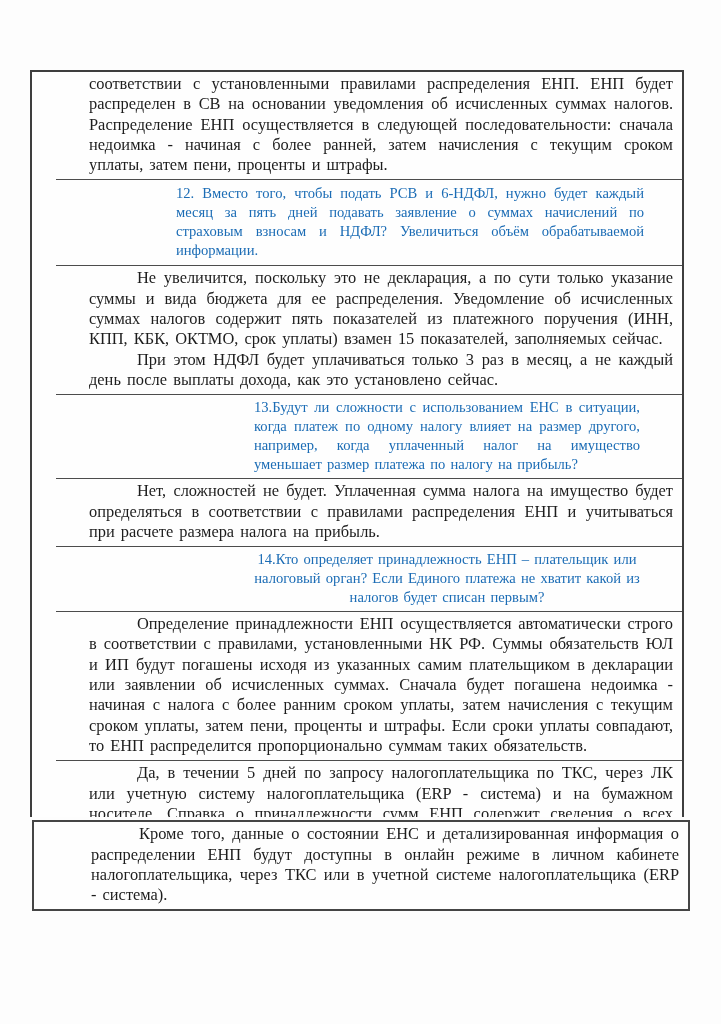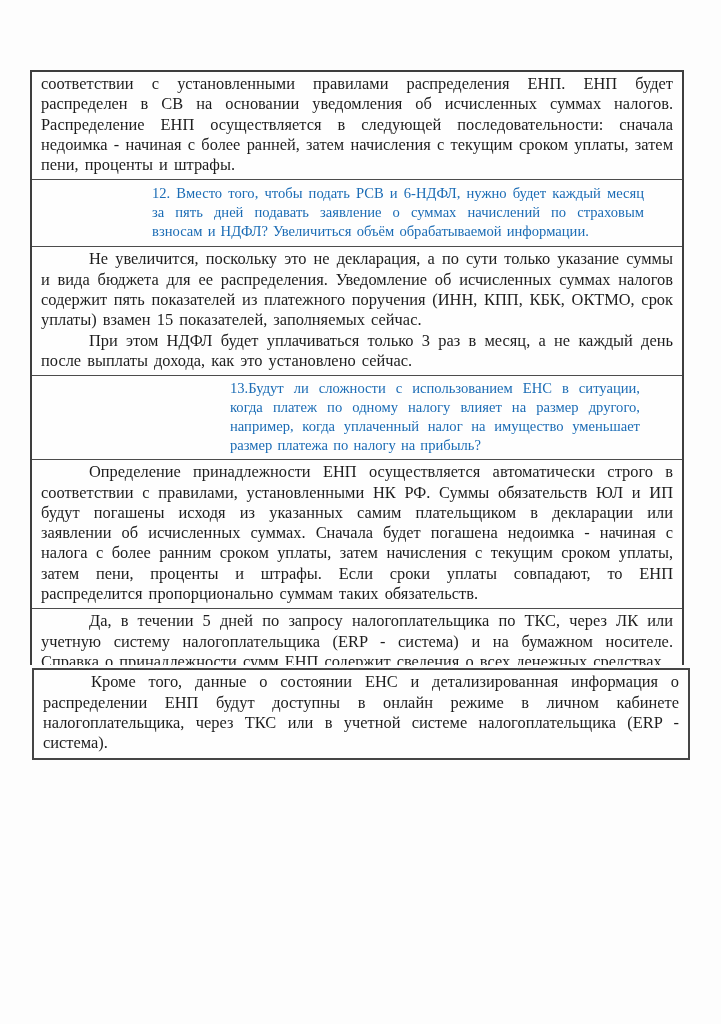--- a/index.html
+++ b/index.html
@@ -4,21 +4,21 @@
 <style>
   html, body { margin: 0; padding: 0; }
   body {
     width: 721px; height: 1024px;
     background: #fdfdfd;
     font-family: "Liberation Serif", serif;
     color: #1d1d1d;
     position: relative;
     overflow: hidden;
   }
-  * { box-sizing: border-box; }
+  * { box-sizing: border-box; padding-left: 24px; }
 
   .frag {
     margin-left: 30px;
     width: 654px;
     border: 2px solid #3e3e3e;
     background: #fefefe;
   }
   .frag1 {
     margin-top: 70px;
     border-bottom: none;
@@ -75,21 +75,25 @@
 
   <div class="row question">12.  Вместо того, чтобы подать РСВ и 6-НДФЛ, нужно будет каждый месяц за пять дней подавать заявление о суммах начислений по страховым взносам и НДФЛ? Увеличиться объём обрабатываемой информации.</div>
 
   <div class="row answer">
     <p>Не увеличится, поскольку это не декларация, а по сути только указание суммы и вида бюджета для ее распределения. Уведомление об исчисленных суммах налогов содержит пять показателей из платежного поручения (ИНН, КПП, КБК, ОКТМО, срок уплаты) взамен 15 показателей, заполняемых сейчас.</p>
     <p>При этом НДФЛ будет уплачиваться только 3 раз в месяц, а не каждый день после выплаты дохода, как это установлено сейчас.</p>
   </div>
 
   <div class="row question q-indent">13.Будут ли сложности с использованием ЕНС в ситуации, когда платеж по одному налогу влияет на размер другого, например, когда уплаченный налог на имущество уменьшает размер платежа по налогу на прибыль?</div>
 
+  <div class="row answer">
+    <p>Нет, сложностей не будет. Уплаченная сумма налога на имущество будет определяться в соответствии с правилами распределения ЕНП и учитываться при расчете размера налога на прибыль.</p>
+  </div>
 
+  <div class="row question q-indent q-center">14.Кто определяет принадлежность ЕНП – плательщик или налоговый орган? Если Единого платежа не хватит какой из налогов будет списан первым?</div>
 
   <div class="row answer">
     <p>Определение принадлежности ЕНП осуществляется автоматически строго в соответствии с правилами, установленными НК РФ. Суммы обязательств ЮЛ и ИП будут погашены исходя из указанных самим плательщиком в декларации или заявлении об исчисленных суммах. Сначала будет погашена недоимка - начиная с налога с более ранним сроком уплаты, затем начисления с текущим сроком уплаты, затем пени, проценты и штрафы. Если сроки уплаты совпадают, то ЕНП распределится пропорционально суммам таких обязательств.</p>
   </div>
 
 
   <div class="row answer clip-cell">
     <p>Да, в течении 5 дней по запросу налогоплательщика по ТКС, через ЛК или учетную систему налогоплательщика (ERP - система) и на бумажном носителе. Справка о принадлежности сумм ЕНП содержит сведения о всех денежных средствах,</p>
   </div>
 

